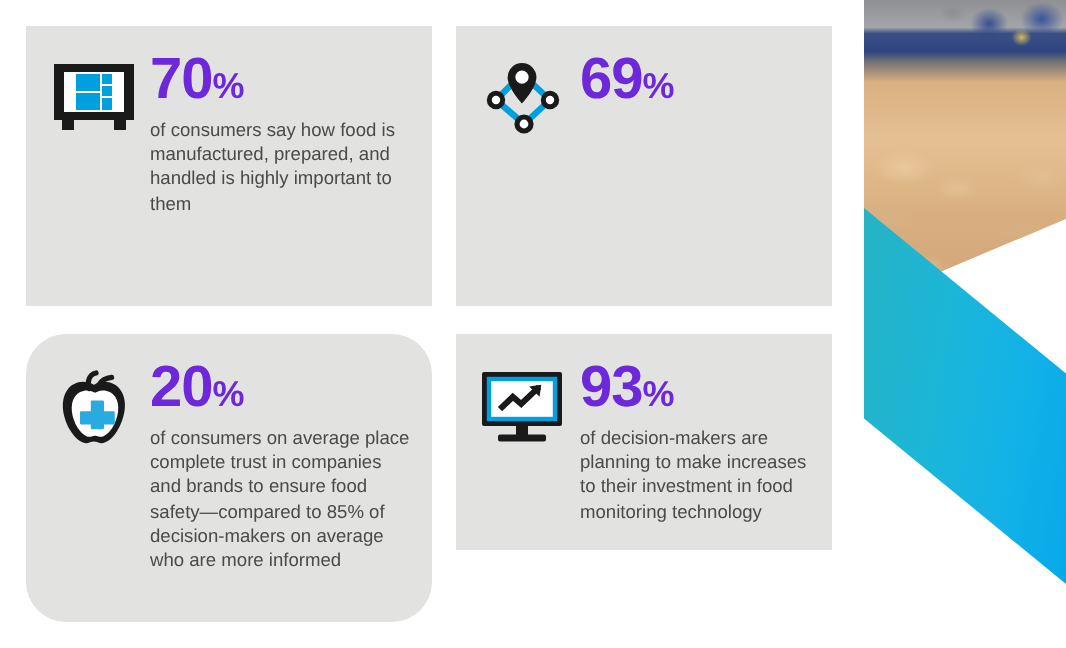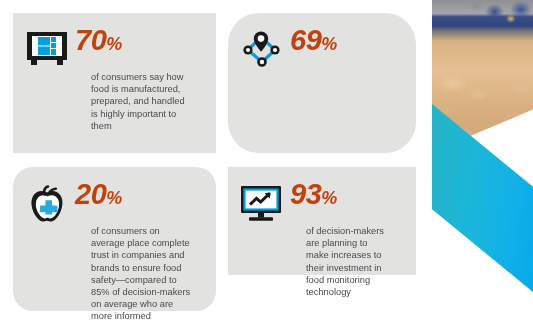--- a/index.html
+++ b/index.html
@@ -16,21 +16,21 @@
   }
 
   
   .panel{
     position:absolute;
     background:#e2e2e1;
     box-sizing:border-box;
     padding:0;
   }
   .panel-1{left:13px;  top:13px;  width:203px;height:140px;}
-  .panel-2{left:228px; top:13px;  width:188px;height:140px;border-radius:31px;}
+  .panel-2{left:228px; top:13px;  width:188px;height:140px;}
   .panel-3{left:13px;  top:167px; width:203px;height:144px;border-radius:20px;}
   .panel-4{left:228px; top:167px; width:188px;height:108px;}
 
   .panel-inner{
     position:absolute;
     left:0;top:0;right:0;bottom:0;
     display:flex;
     flex-direction:row;
     align-items:flex-start;
   }
@@ -48,36 +48,35 @@
   .icon-wrap svg{display:block;}
 
   .stat-body{
     flex:1 1 auto;
     padding-top:13px;
     padding-right:8px;
     box-sizing:border-box;
   }
 
   .pct{
-    color:#c2410c;
+    color:#6d28d9;
     font-weight:bold;
     line-height:1;
     letter-spacing:-0.5px;
     margin:0 0 4px 0;
     white-space:nowrap;
-    font-style:italic;
   }
   .pct .num{font-size:29px;}
   .pct .sym{font-size:18px;font-weight:bold;margin-left:0px;}
 
   .desc{
     color:#4a4a4a;
     font-size:9.3px;
     line-height:12.2px;
-    margin:16px;
+    margin:0;
     max-width:150px;
   }
   .panel-2 .desc,.panel-4 .desc{max-width:140px;}
 
   
   .art{
     position:absolute;
     left:424px;top:0;width:109px;height:324px;
     overflow:hidden;
   }

